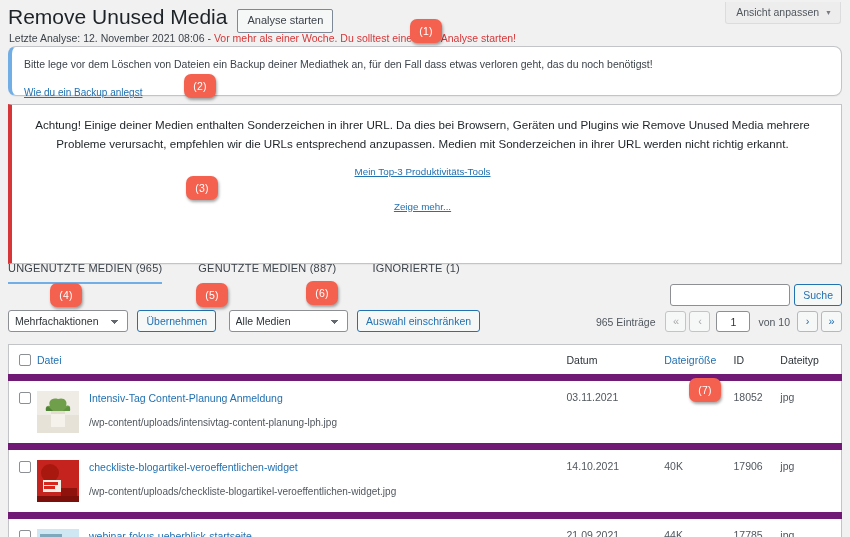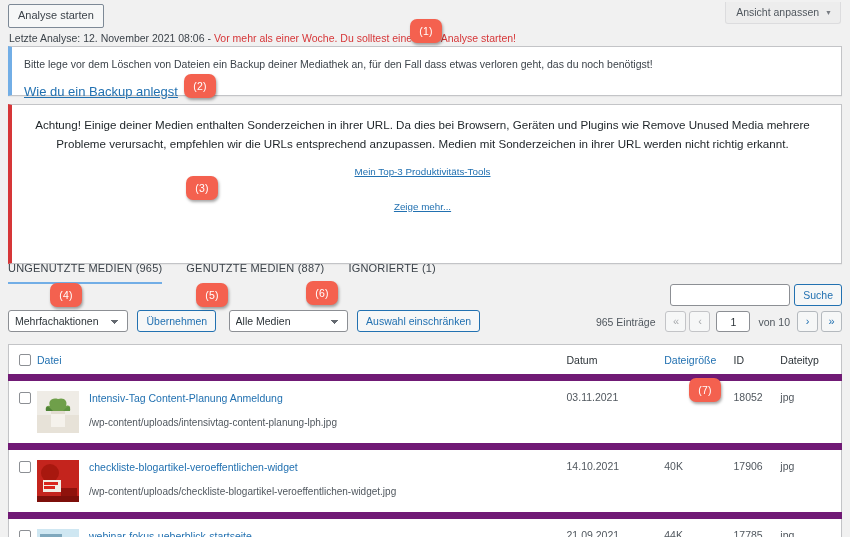--- a/index.html
+++ b/index.html
@@ -59,30 +59,30 @@
 
   
   .notice {
     position: absolute;
     left: 8px; right: 8px;
     background: #fff;
     border: 1px solid #c3c4c7;
     border-left-width: 4px;
     box-shadow: 0 1px 1px rgba(0,0,0,.04);
   }
-  .notice-info { border-left-color: #72aee6; }
+  .notice-info { border-left-color: #72aee6; border-radius: 8px; }
   .notice-error { border-left-color: #d63638; }
   .notice p {
     margin: 0;
     font-size: 10.5px; line-height: 1.55;
     color: #3c434a;
   }
   .notice a {
     color: #2271b1; text-decoration: underline;
-    font-size: 13px;
+    font-size: 10px;
   }
 
   #notice-backup { top: 46px; height: 50px; padding: 9px 12px; }
   #notice-backup .row1 { margin-bottom: 10px; }
 
   #notice-chars { top: 104px; height: 160px; padding: 11px 20px 0 12px; text-align: center; }
   #notice-chars .headline {
     font-size: 11.6px; line-height: 1.6; color: #1d2327;
     margin: 0 0 14px 0; max-width: 800px;
   }
@@ -93,21 +93,21 @@
     display: block; font-size: 9.8px; line-height: 1.0;
     margin-bottom: 11px;
   }
   #notice-chars .more-link {
     display: inline-block; font-size: 9.8px; margin-top: 13px;
   }
 
   
   .tabs {
     position: absolute; left: 8px; top: 262px;
-    display: flex; align-items: flex-end; gap: 0;
+    display: flex; align-items: flex-end; gap: 12px;
   }
   .tab {
     font-size: 11px; letter-spacing: .2px;
     color: #3c434a;
     padding: 0 0 8px 0;
     margin-right: 24px;
     cursor: pointer;
     border-bottom: 2px solid transparent;
     white-space: nowrap;
   }
@@ -281,20 +281,21 @@
 <body>
 
 <div id="app">
 
   <div class="screen-options">
     <span>Ansicht anpassen</span>
     <span class="caret">▼</span>
   </div>
 
   <div class="page-head">
+    <h1 class="page-title">Remove Unused Media</h1>
     <button class="page-title-action">Analyse starten</button>
   </div>
 
   <div class="analysis-line">
     <span>Letzte Analyse: 12. November 2021 08:06 - </span><span class="warn">Vor mehr als einer Woche. Du solltest eine neue Analyse starten!</span>
   </div>
 
   <div class="notice notice-info" id="notice-backup">
     <p class="row1">Bitte lege vor dem Löschen von Dateien ein Backup deiner Mediathek an, für den Fall dass etwas verloren geht, das du noch benötigst!</p>
     <a href="#">Wie du ein Backup anlegst</a>

